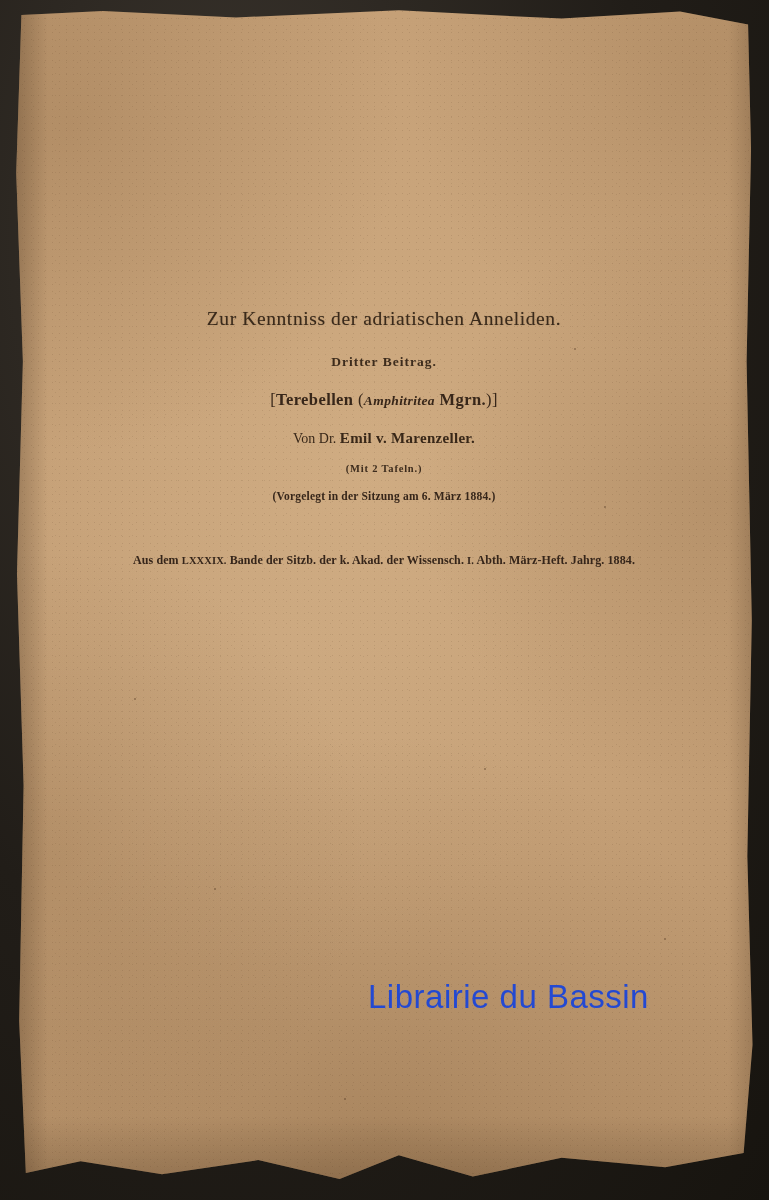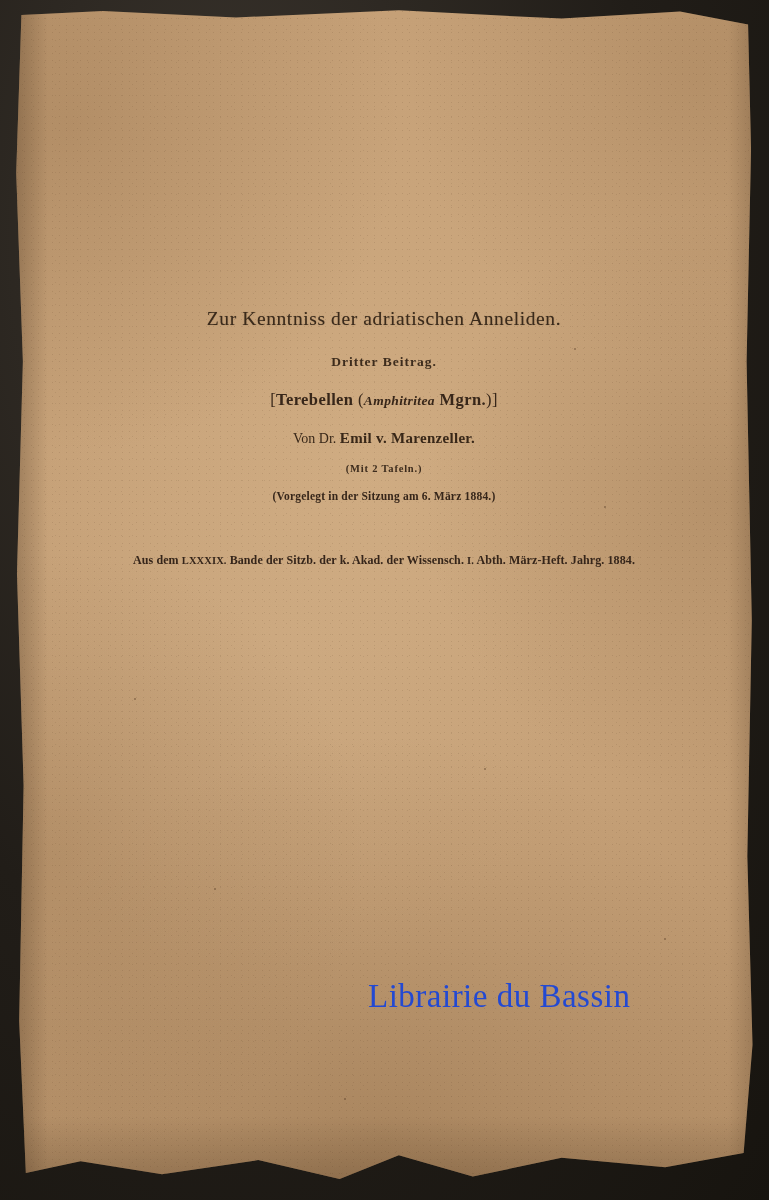--- a/index.html
+++ b/index.html
@@ -163,21 +163,21 @@
     letter-spacing: 0.1px;
     color: #35251a;
   }
   .source-line .sc { font-size: 10.5px; }
 
   
   #watermark {
     position: absolute;
     left: 368px;
     top: 978px;
-    font-family: Liberation Serif, serif;
+    font-family: Liberation Sans, sans-serif;
     font-size: 33px;
     color: #1c46d8;
     letter-spacing: 0.5px;
     white-space: nowrap;
     opacity: 0.95;
   }
 
   
   .speck {
     position: absolute;

